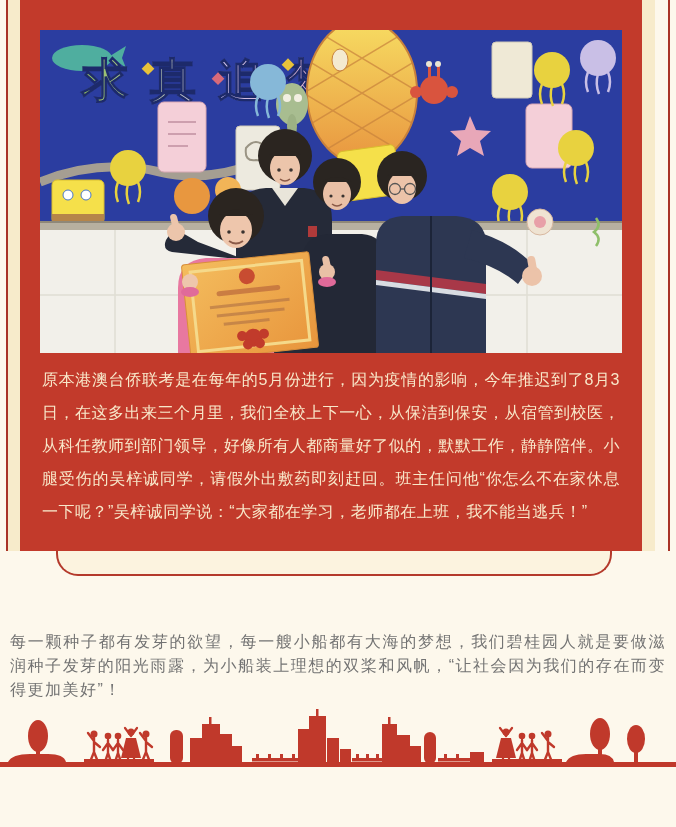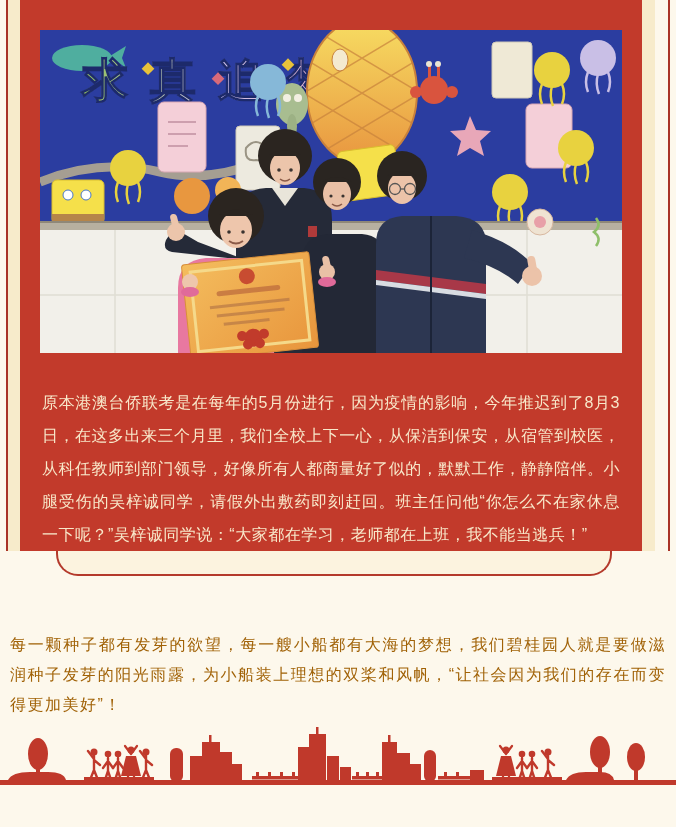--- a/index.html
+++ b/index.html
@@ -20,28 +20,28 @@
     position:absolute;left:56px;top:470px;width:552px;height:104px;
     background:#fcf3df;border:2px solid #b4392b;border-top:none;
     border-radius:0 0 22px 22px;z-index:0;
   }
   .red-card{
     position:absolute;left:20px;top:0;width:622px;height:551px;
     background:#c23a2b;z-index:1;
   }
   .photo{display:block;margin:30px 0 0 20px;width:582px;height:323px;background:#2b3da0;}
   .card-text{
-    margin:33px 22px 0 22px;
+    margin:10px 22px 0 22px;
     color:#f8e8ca;font-size:16px;line-height:33px;letter-spacing:.5px;
     text-align:justify;text-justify:inter-ideograph;
   }
   
   .closing-text{
     margin:52px 10px 0 10px;
-    color:#a16207;font-size:16px;line-height:30px;letter-spacing:1.5px;
+    color:#737373;font-size:16px;line-height:24px;letter-spacing:1.5px;
     text-align:justify;text-justify:inter-ideograph;
   }
   .skyline{display:block;width:676px;height:70px;margin-top:0;}
 </style>
 </head>
 <body>
 
 <div class="card-wrap">
   <div class="side-strip left"></div>
   <div class="side-strip right"></div>

